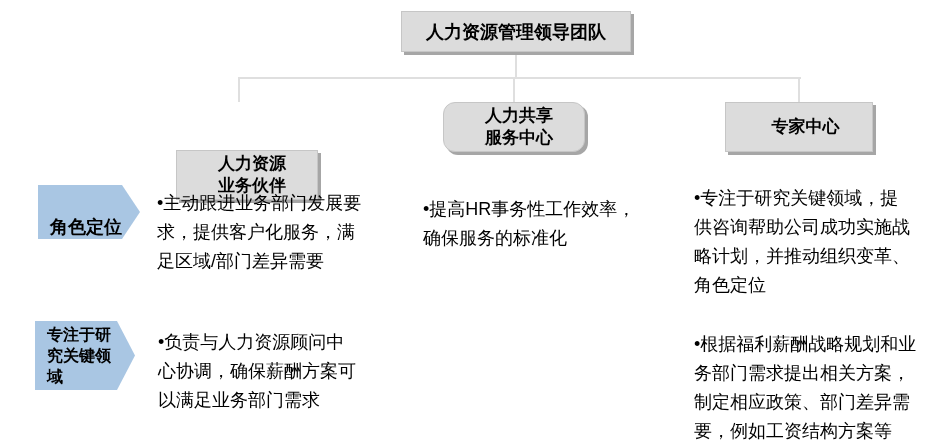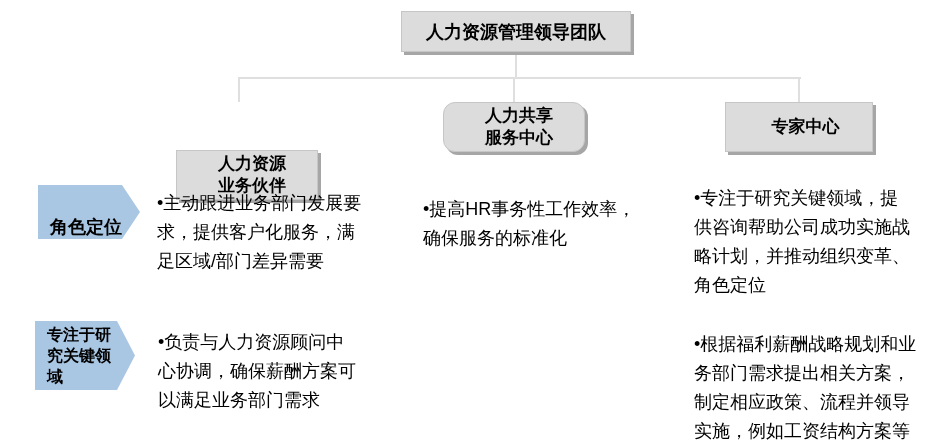--- a/index.html
+++ b/index.html
@@ -112,15 +112,15 @@
   </div>
   <div class="arrow-label arrow-label--2">
     <span>专注于研究关键领域</span>
   </div>
 
   <div class="cell cell--r1c1">•主动跟进业务部门发展要求，提供客户化服务，满足区域/部门差异需要</div>
   <div class="cell cell--r1c2">•提高HR事务性工作效率，确保服务的标准化</div>
   <div class="cell cell--r1c3">•专注于研究关键领域，提供咨询帮助公司成功实施战略计划，并推动组织变革、角色定位</div>
 
   <div class="cell cell--r2c1">•负责与人力资源顾问中心协调，确保薪酬方案可以满足业务部门需求</div>
-  <div class="cell cell--r2c3">•根据福利薪酬战略规划和业务部门需求提出相关方案，制定相应政策、流程并领导实施，例如工资结构方案等</div>
+  <div class="cell cell--r2c3">•根据福利薪酬战略规划和业务部门需求提出相关方案，制定相应政策、部门差异需要，例如工资结构方案等</div>
 
 </div>
 
 </body></html>

